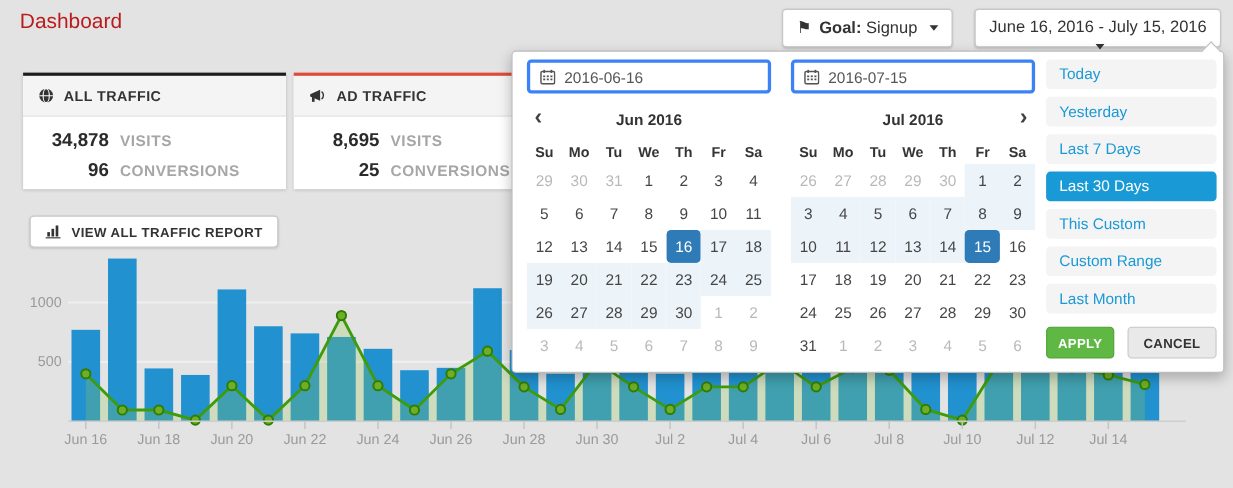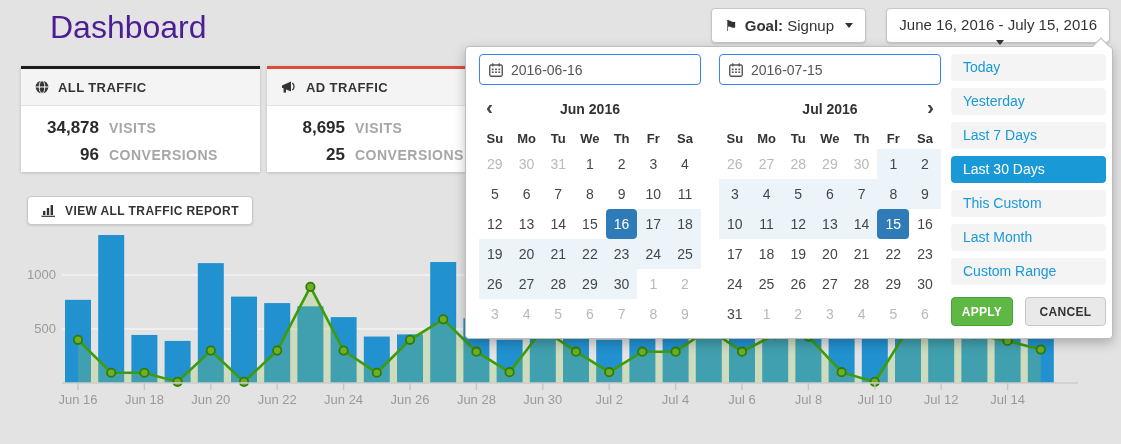--- a/index.html
+++ b/index.html
@@ -1,20 +1,20 @@
 <!DOCTYPE html>
 <html><head>
 <meta charset="utf-8">
 <style>
   * { margin:0; padding:0; box-sizing:border-box; }
   body { background:#d8d8d8; font-family:"Liberation Sans", sans-serif; }
   #app { position:relative; width:1121px; height:444px; background:#e3e3e3; overflow:hidden; }
 
   
-  #pageTitle { position:absolute; left:18px; top:9px; font-size:32px; color:#4c1d95; font-weight:400;margin-left:32px; }
+  #pageTitle { position:absolute; left:18px; top:9px; font-size:19px; color:#b91c1c; font-weight:400; }
   .topbtn { position:absolute; top:8px; height:35px; background:#fff; border:1px solid #c6c6c6;
             border-radius:4px; display:inline-flex; align-items:center; gap:7px; padding:0 12px;
             font-size:15px; color:#333; box-shadow:0 1px 2px rgba(0,0,0,0.15); cursor:pointer; white-space:nowrap; }
   #goalBtn { right:255px; }
   #dateBtn { right:11px;flex-direction:column; }
   .bold { font-weight:bold; }
   .caret-down { width:0; height:0; border-left:4px solid transparent; border-right:4px solid transparent;
                 border-top:5px solid #333; margin-left:4px; }
   .flag-glyph { font-size:15px; line-height:1; }
 
@@ -40,21 +40,21 @@
   
   #chart { position:absolute; left:0; top:230px; z-index:1; font-family:"Liberation Sans", sans-serif; }
 
   
   #popup { position:absolute; left:465px; top:46px; width:648px; height:293px; background:#fff;
            border:1px solid #bdbdbd; border-radius:4px; box-shadow:0 4px 12px rgba(0,0,0,0.25); z-index:20; }
   .dp-caret { position:absolute; top:-7px; left:629px; width:12px; height:12px; background:#fff;
               border-left:1px solid #bdbdbd; border-top:1px solid #bdbdbd; transform:rotate(45deg); }
   .cal { position:absolute; top:7px; width:222px; }
   .cal.june { left:13px; } .cal.july { left:253px; }
-  .dinput { height:31px; border:1px solid #3b82f6; border-radius:4px; display:flex; align-items:center;
+  .dinput { height:31px; border:3px solid #3b82f6; border-radius:4px; display:flex; align-items:center;
             gap:8px; padding:0 9px; font-size:14px; color:#555; background:#fff; cursor:text; }
   .month-head { position:relative; height:20px; margin-top:14px; text-align:center; font-weight:bold;
                 font-size:14px; color:#333; line-height:20px; }
   .chev { position:absolute; top:-3px; font-size:21px; font-weight:bold; color:#424242; line-height:22px; cursor:pointer; }
   .chev.l { left:7px; } .chev.r { right:7px; }
   .dow, .week { display:grid; grid-template-columns:repeat(7, 31.7px); }
   .dow { margin-top:9px; }
   .dow span { text-align:center; font-weight:bold; font-size:13px; color:#333; height:21px; line-height:21px; }
   .week span { text-align:center; font-size:14px; color:#464646; height:30px; line-height:30px; cursor:pointer; }
   .week span.mut { color:#b9b9b9; }
@@ -430,22 +430,22 @@
         </div>
     </div>
 
     <div class="sidebar">
       <div id="presets">
           <div class="preset">Today</div>
           <div class="preset">Yesterday</div>
           <div class="preset">Last 7 Days</div>
           <div class="preset active">Last 30 Days</div>
           <div class="preset">This Custom</div>
+          <div class="preset">Custom Range</div>
           <div class="preset">Last Month</div>
-          <div class="preset">Custom Range</div>
         </div>
       <div class="btns">
         <button class="apply">APPLY</button>
         <button class="cancel">CANCEL</button>
       </div>
     </div>
   </div>
 
 </div>
 

